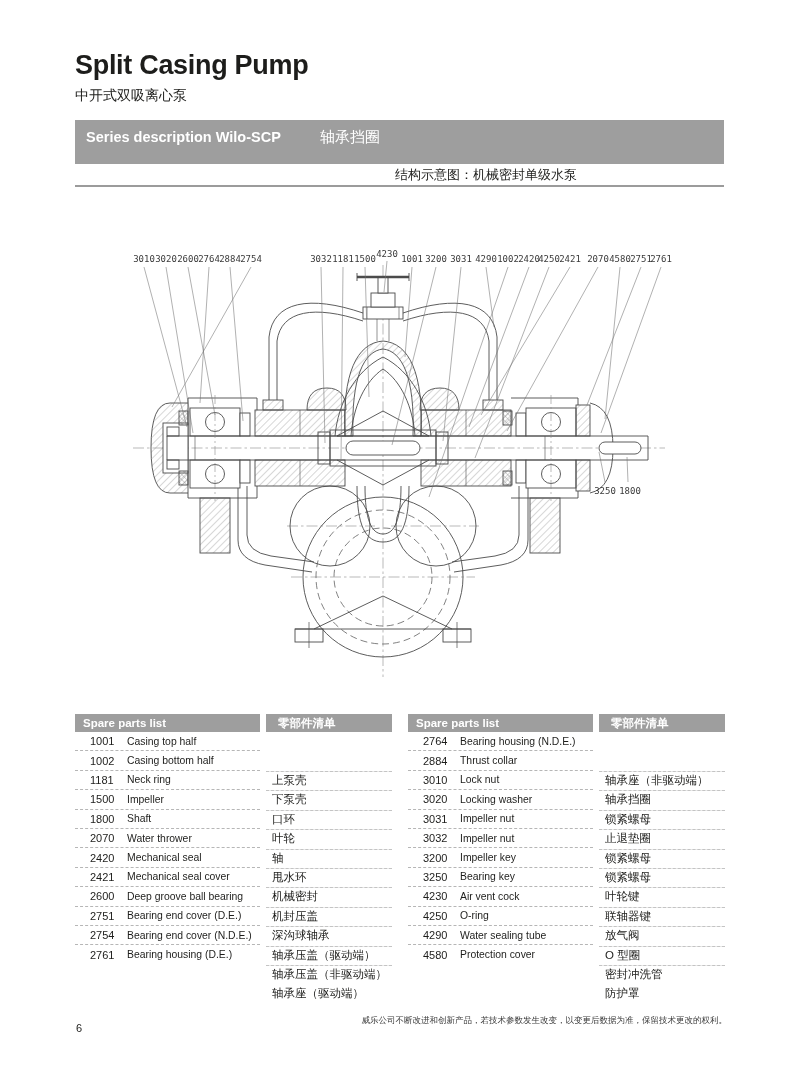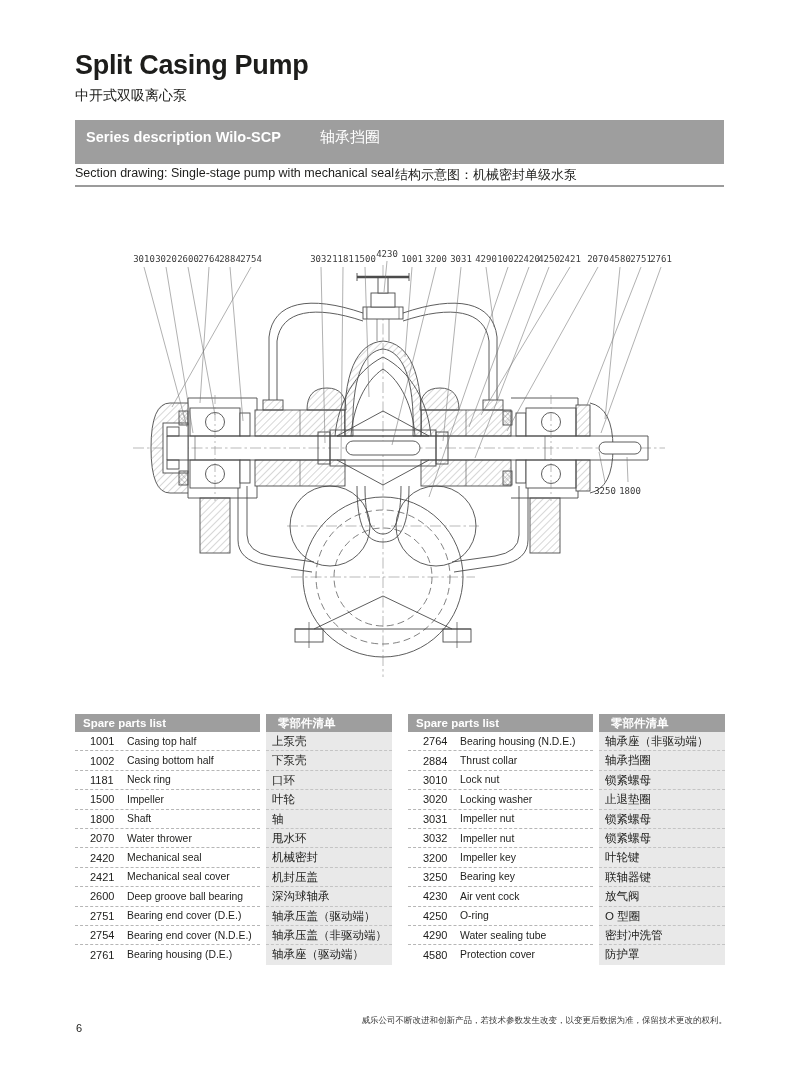--- a/index.html
+++ b/index.html
@@ -25,41 +25,40 @@
   .parts-table.left{left:75px;}
   .parts-table.right{left:408px;}
   .pt-head{display:flex;height:18px;}
   .pt-head-en{width:185px;background:#9e9e9e;color:#fff;font-weight:700;font-size:11.5px;line-height:18px;padding-left:8px;box-sizing:border-box;}
   .pt-head-cn{width:126px;background:#9e9e9e;color:#fff;font-weight:700;font-size:11.5px;line-height:18px;padding-left:12px;box-sizing:border-box;}
   .pt-gap{width:6px;}
   .pt-row{display:flex;height:19.4px;}
   .pt-main{width:185px;display:flex;align-items:center;border-bottom:1px dashed #b6b6b6;box-sizing:border-box;}
   .pt-num{width:52px;padding-left:15px;font-size:11px;box-sizing:border-box;color:#1d1d1b;}
   .pt-name{font-size:10.4px;color:#1d1d1b;white-space:nowrap;}
-  .pt-cn{width:126px;background:#e9e9e9;border-bottom:1px dashed #c4c4c4;font-size:11.5px;line-height:18.4px;padding-left:6px;box-sizing:border-box;color:#1d1d1b;white-space:nowrap;}
+  .pt-cn{width:126px;background:#e9e9e9;border-bottom:1px dashed #c4c4c4;font-size:11.5px;line-height:18.4px;padding-left:6px;box-sizing:border-box;color:#1d1d1b;white-space:nowrap;margin-top:39px;}
   .pt-row:last-child .pt-main,.pt-row:last-child .pt-cn{border-bottom:none;}
   
   .page-number{left:76px;top:1022px;font-size:11px;color:#1d1d1b;}
   .footer-notes{right:73px;top:1014px;text-align:right;font-size:8.5px;color:#3a3a3a;line-height:12px;}
   
   .callout-text{font-family:"DejaVu Sans Mono",monospace;font-size:9px;fill:#3a3a3a;}
 </style>
 </head>
 <body>
 
 <div class="abs page-title">Split Casing Pump</div>
 <div class="abs page-title-cn">中开式双吸离心泵</div>
 
 <div class="abs series-bar">
   <span class="series-bar-en">Series description Wilo-SCP</span>
   <span class="series-bar-cn">轴承挡圈</span>
 </div>
 
 <div class="abs section-caption">
-  <span class="section-caption-en">Section drawing: Single-stage pump with mechanical seal</span>
   <span class="section-caption-cn">结构示意图：机械密封单级水泵</span>
 </div>
 <div class="abs rule"></div>
 
 <svg class="abs drawing" viewBox="0 0 650 440" width="650" height="440">
   <defs>
     <pattern id="ht" patternUnits="userSpaceOnUse" width="5" height="5" patternTransform="rotate(45)">
       <line x1="0" y1="0" x2="0" y2="5" stroke="#8d8d8d" stroke-width="0.7"></line>
     </pattern>
     <pattern id="xh" patternUnits="userSpaceOnUse" width="3.6" height="3.6" patternTransform="rotate(45)">

